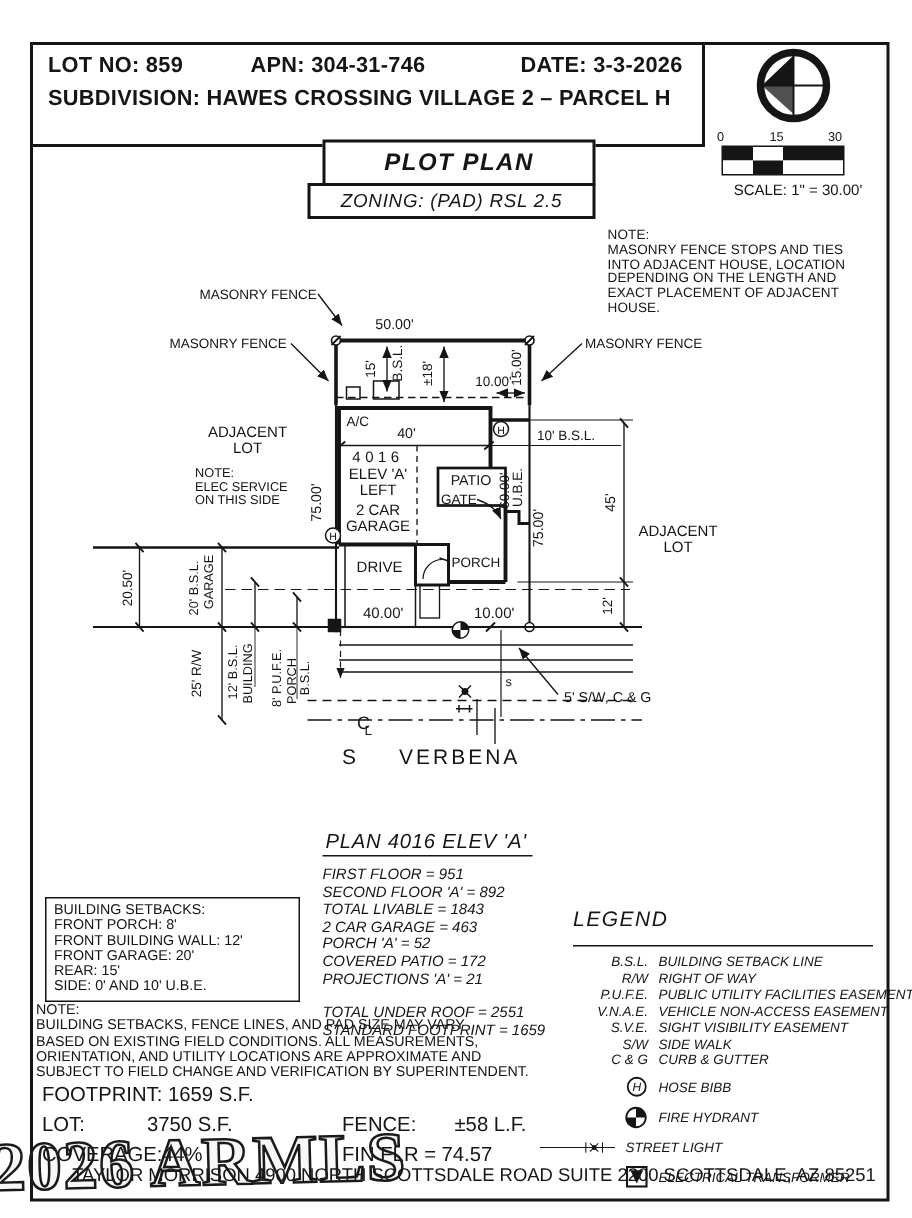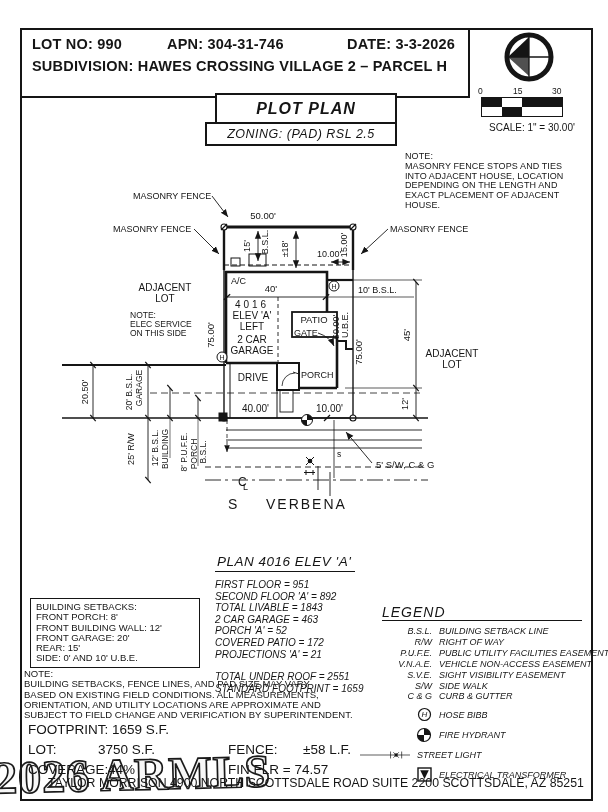--- a/index.html
+++ b/index.html
@@ -22,21 +22,21 @@
   .scaleblock .tick { position:absolute; top:0; }
   .bar { position:absolute; left:5px; top:11px; width:80px; height:18px; border:1px solid #151515; }
   .bar div { position:absolute; }
   .scaletext { position:absolute; left:0; top:36px; width:112px; text-align:center; font-size:10px; white-space:nowrap; }
   .plan-details { left:215px; top:552px; width:190px; font-style:italic; }
   .plan-details .hd { font-size:13.5px; letter-spacing:.5px; border-bottom:1.4px solid #151515;
                       display:inline-block; padding:0 4px 2px 2px; }
   .plan-details .body { margin-top:7px; font-size:10px; line-height:11.6px; }
   .plan-details .totals { margin-top:11px; font-size:10px; line-height:11.6px; }
   .legend { left:382px; top:604px; width:200px; font-style:italic; }
-  .legend .hd { font-size:14px; letter-spacing:1px; border-bottom:1.4px solid #151515; padding-bottom:0; margin-bottom:5px; }
+  .legend .hd { font-size:14px; letter-spacing:1px; border-bottom:1.4px solid #151515; padding-bottom:10px; margin-bottom:5px; }
   .lrow { display:flex; font-size:9px; line-height:10.9px; }
   .lrow .abbr { width:50px; text-align:right; flex:0 0 auto; }
   .lrow .desc { margin-left:7px; white-space:nowrap; }
   .srow { display:flex; align-items:center; font-size:9px; margin-top:5px; }
   .srow .sym { width:50px; display:flex; justify-content:flex-end; flex:0 0 auto; }
   .srow .desc { margin-left:7px; }
   .setbacks { left:30px; top:598px; width:158px; border:1.5px solid #151515; padding:3px 5px;
               font-size:9.5px; line-height:10.3px; white-space:nowrap; }
   .note-bottom { left:24px; top:669px; width:350px; font-size:9.5px; line-height:10.3px; white-space:pre-line; }
   .stats span { position:absolute; font-size:13.5px; white-space:nowrap; }
@@ -51,21 +51,21 @@
   .mid { text-anchor:middle; }
 </style>
 </head>
 <body>
 
 <div class="page">
 
   <div class="abs page-border"></div>
 
   <div class="abs header-box">
-    <span class="hl1" style="left:10px">LOT NO: 990</span>
+    <span class="hl1" style="left:10px">LOT NO: 859</span>
     <span class="hl1" style="left:145px">APN: 304-31-746</span>
     <span class="hl1" style="left:325px">DATE: 3-3-2026</span>
     <span class="hl2" style="left:10px">SUBDIVISION: HAWES CROSSING VILLAGE 2 – PARCEL H</span>
   </div>
 
   <svg class="abs" style="left:502px; top:30px;" width="54" height="54" viewBox="0 0 54 54">
     <circle cx="27" cy="27" r="22" fill="none" stroke="#151515" stroke-width="5"></circle>
     <line x1="4" y1="27" x2="50" y2="27" stroke="#151515" stroke-width="1.3"></line>
     <line x1="27" y1="4" x2="27" y2="50" stroke="#151515" stroke-width="1.3"></line>
     <path d="M6,27 L27,7 L27,27 Z" fill="#151515"></path>

